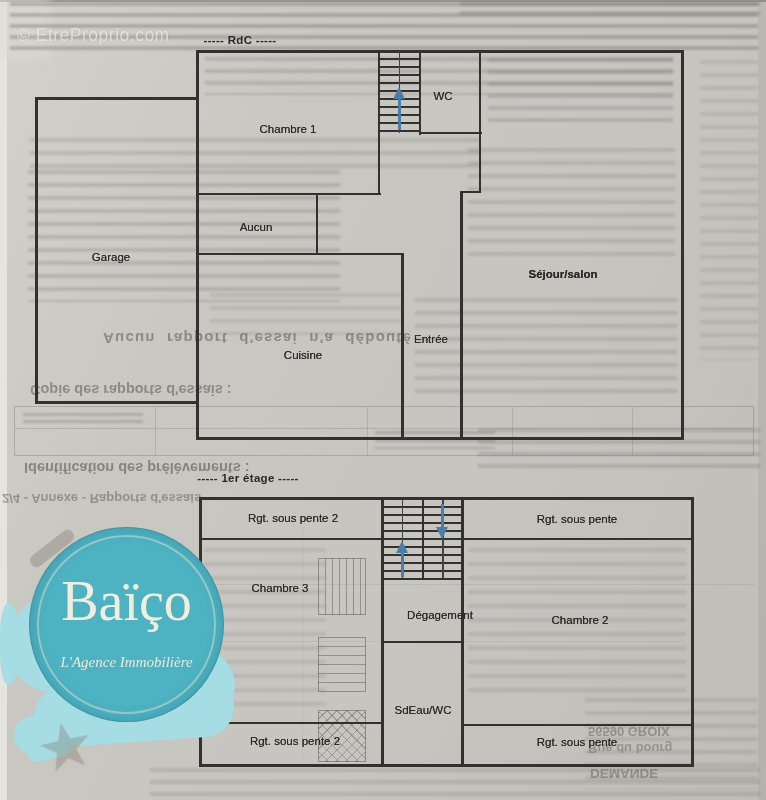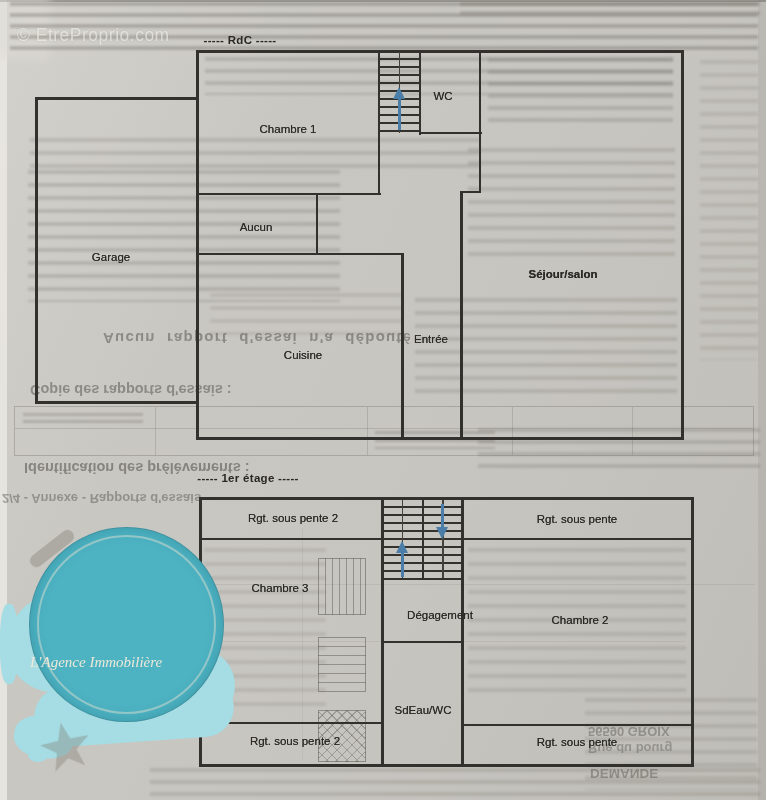--- a/index.html
+++ b/index.html
@@ -37,21 +37,21 @@
   
   .logo{position:absolute;left:0;top:515px;width:260px;height:285px;z-index:40;}
   .splash{position:absolute;background:var(--splash);}
   .logo-circle{position:absolute;left:29px;top:12px;width:193px;height:193px;border-radius:50%;
        background:var(--brand);box-shadow:inset 0 0 14px rgba(30,110,122,.35);
        border:1px solid rgba(55,125,136,.6);}
   .logo-ring{position:absolute;left:7px;top:7px;right:7px;bottom:7px;border-radius:50%;
        border:2px solid rgba(228,223,208,.48);}
   .logo-brand{position:absolute;left:0;top:45px;width:100%;text-align:center;
        font-family:"Liberation Serif",serif;font-size:56px;line-height:1;color:var(--logo-text);}
-  .logo-tagline{position:absolute;left:0;top:126px;width:100%;text-align:left;
+  .logo-tagline{position:absolute;left:0;top:126px;width:100%;text-align:center;
        font-family:"Liberation Serif",serif;font-style:italic;font-size:15px;color:#eee9d9;}
   .logo-city{position:absolute;left:0;top:150px;width:100%;text-align:center;font-style:italic;
        font-family:"Liberation Sans",sans-serif;font-size:16px;letter-spacing:1.5px;color:#f0ecdc;}
   .streak{position:absolute;left:26px;top:27px;width:52px;height:13px;border-radius:6px;
        background:rgba(125,122,112,.38);transform:rotate(-38deg);filter:blur(.5px);}
   .starfish{position:absolute;left:40px;top:207px;transform:rotate(-12deg);filter:blur(.6px);}
 </style>
 </head>
 <body>
 
@@ -176,20 +176,21 @@
     <div class="splash" style="left:6px;top:77px;width:110px;height:100px;border-radius:55% 45% 50% 50%;transform:rotate(-12deg);"></div>
     <div class="splash" style="left:0px;top:89px;width:18px;height:80px;border-radius:40%;"></div>
     <div class="splash" style="left:34px;top:167px;width:200px;height:60px;border-radius:30px;transform:rotate(-4deg);"></div>
     <div class="splash" style="left:160px;top:133px;width:75px;height:75px;border-radius:50%;transform:rotate(15deg);"></div>
     <div class="splash" style="left:14px;top:201px;width:60px;height:42px;border-radius:45%;transform:rotate(8deg);"></div>
     <div class="splash" style="left:28px;top:233px;width:20px;height:14px;border-radius:50%;"></div>
     <div class="splash" style="left:56px;top:229px;width:13px;height:11px;border-radius:50%;"></div>
     <div class="streak"></div>
     <div class="logo-circle">
       <div class="logo-ring"></div>
+      <div class="logo-brand">Baïço</div>
       <div class="logo-tagline">L'Agence Immobilière</div>
     </div>
     <svg class="starfish" width="52" height="52" viewBox="0 0 52 52">
       <path d="M26,0 L32.2,17.5 L50.7,18 L36,29.2 L41.3,47 L26,36.5 L10.7,47 L16,29.2 L1.3,18 L19.8,17.5 Z" fill="rgba(118,112,100,0.32)"></path>
     </svg>
   </div>
 
   <div class="watermark">© EtreProprio.com</div>
 
 </div>

